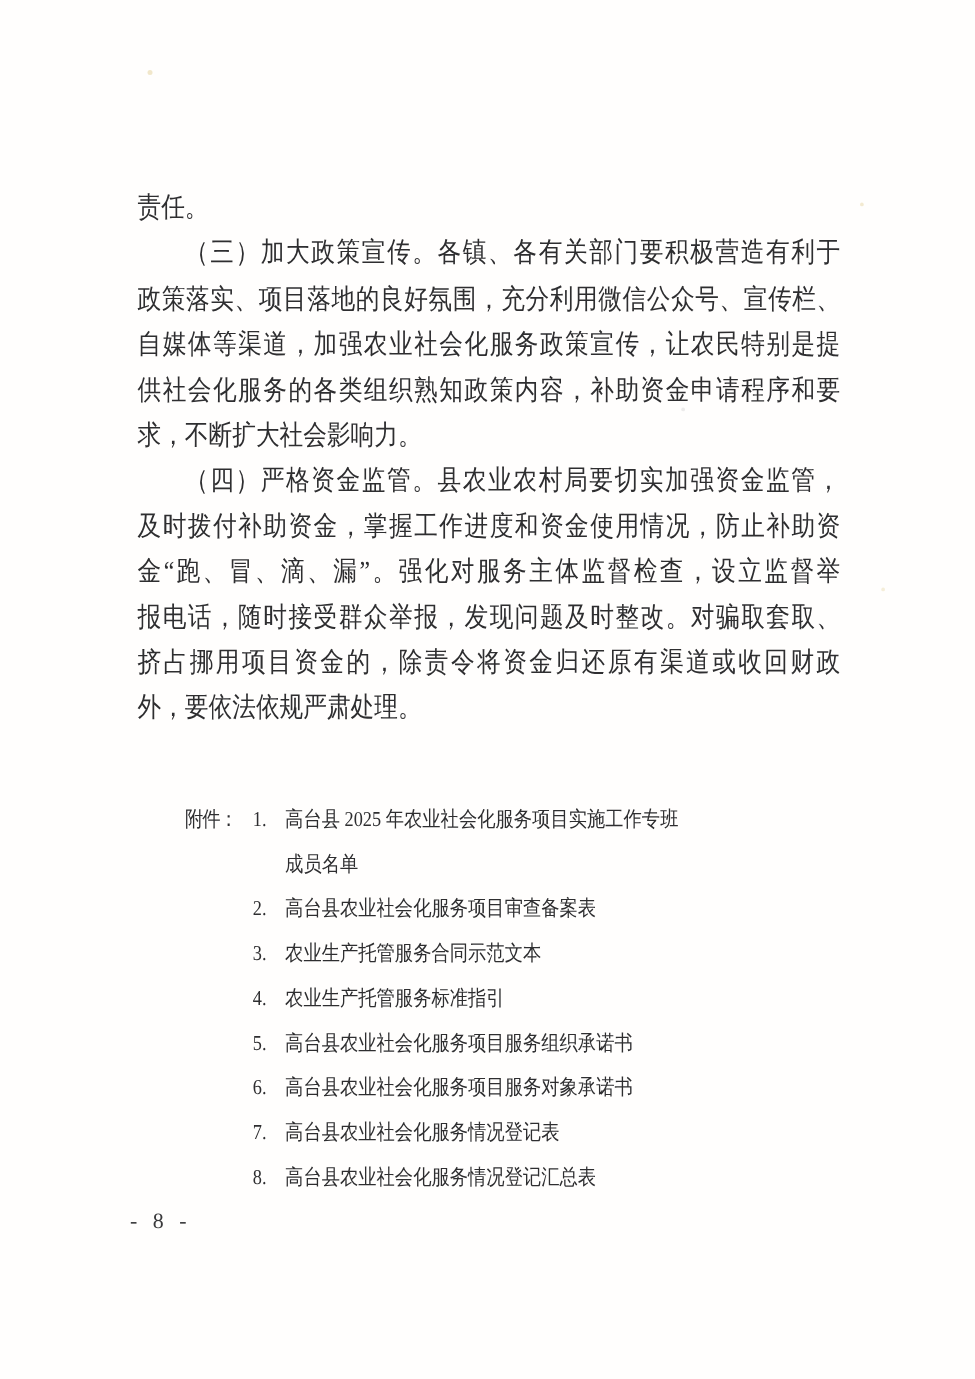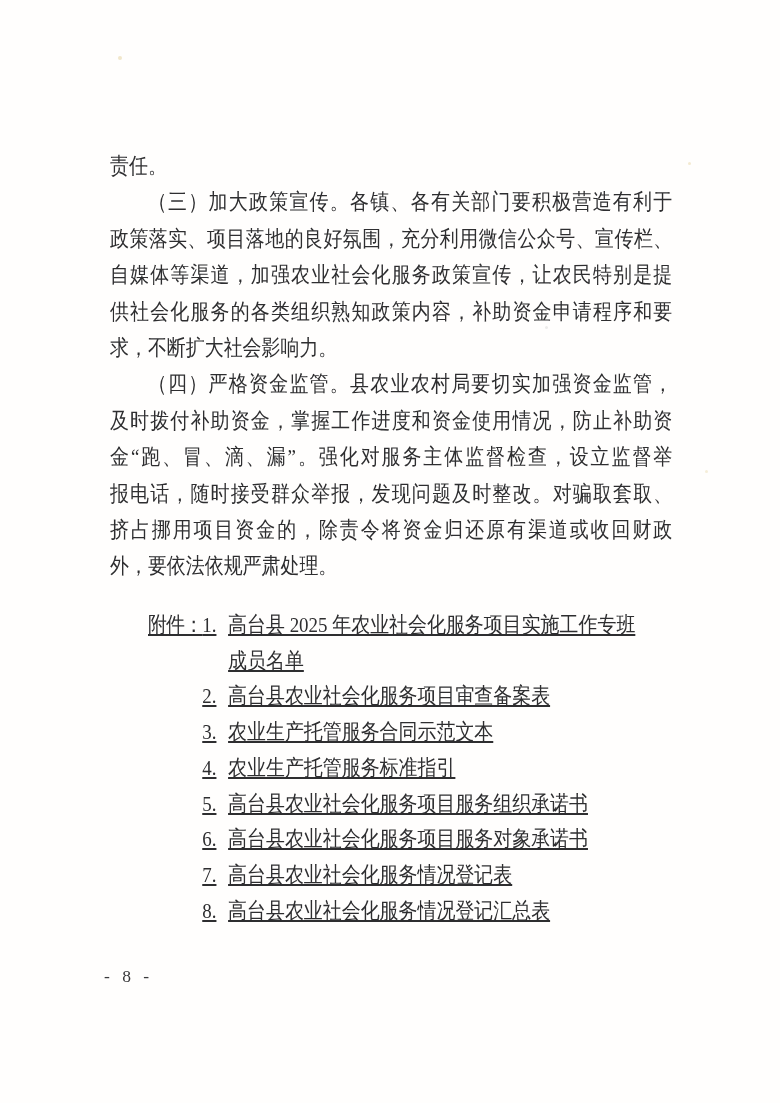--- a/index.html
+++ b/index.html
@@ -33,24 +33,23 @@
   .tfill {
     white-space: normal;
     text-align: justify;
     text-align-last: justify;
   }
   .tindent { padding-left: 44px; }   
   
   .attachments {
     position: absolute;
     left: 148px;
-    top: 607px;
-    font-size: 22px;
+    top: 638px;
+    font-size: 17px;
     line-height: 35.7px;
-    text-decoration: underline;
   }
   .arow {
     display: flex;
     transform: scaleX(0.861);
     transform-origin: 0 0;
     white-space: nowrap;
   }
   .alabel {
     flex: none;
     width: 63px;

